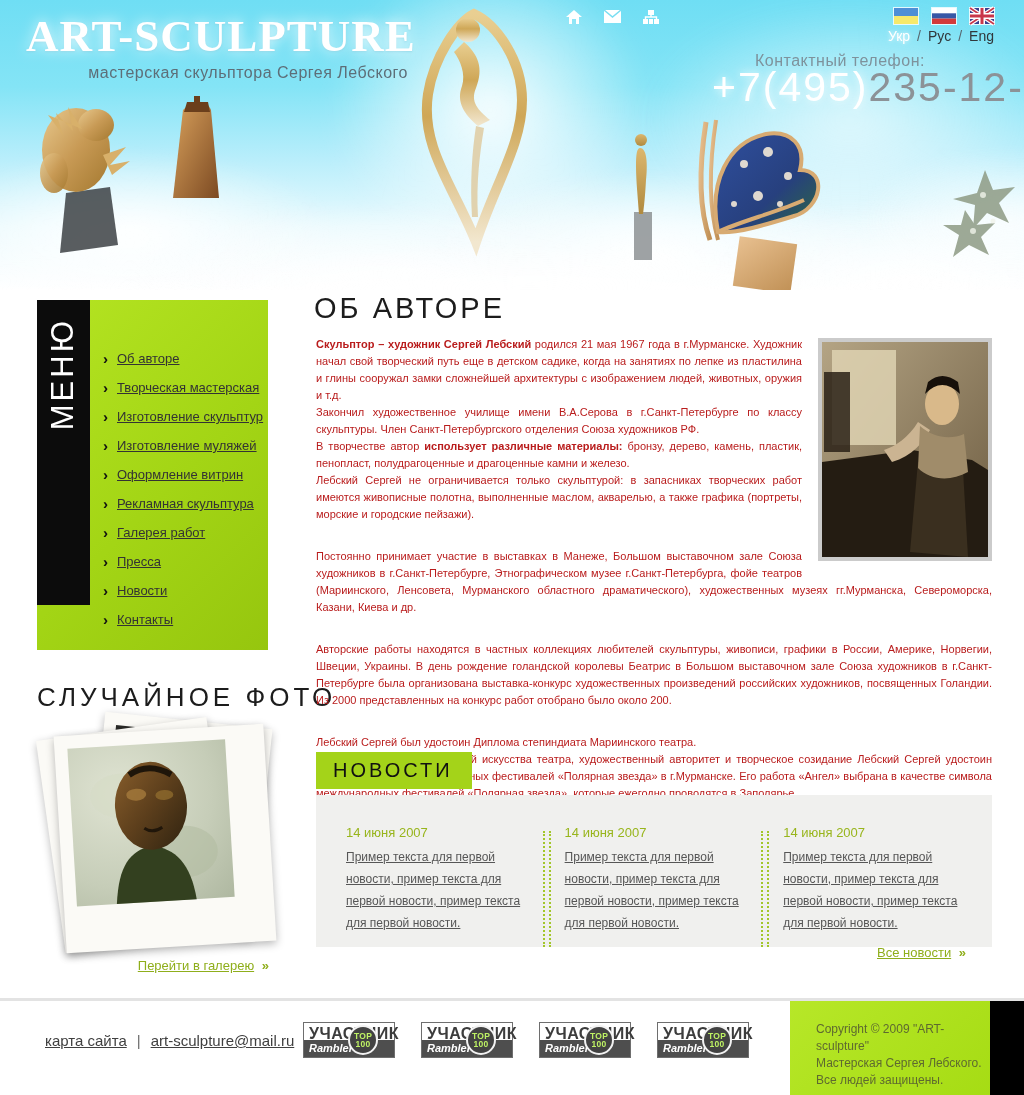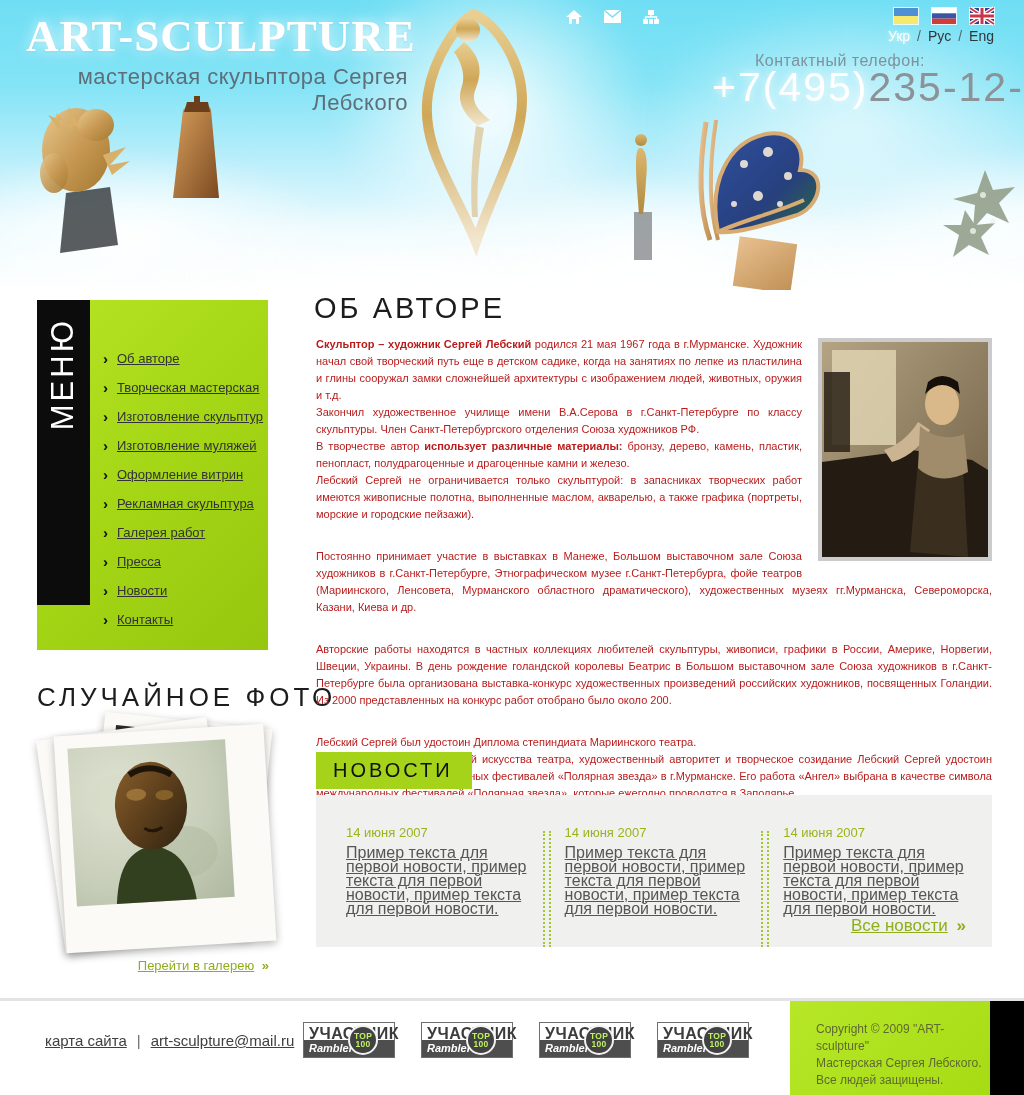--- a/index.html
+++ b/index.html
@@ -8,21 +8,21 @@
   .abs{position:absolute;}
 
   
   .header{left:0;top:0;width:1024px;height:290px;overflow:hidden;
     background:linear-gradient(180deg,#6fdef4 0%,#84e4f6 30%,#b9eefb 55%,#e8fafe 78%,#ffffff 100%);}
   .glow{border-radius:50%;filter:blur(14px);background:radial-gradient(closest-side,rgba(255,255,255,.95),rgba(255,255,255,0));}
   .cloud{position:absolute;border-radius:50%;filter:blur(7px);
     background:radial-gradient(closest-side,rgba(255,255,255,.97),rgba(255,255,255,0));}
   .logo{left:26px;top:10px;font-family:"Liberation Serif",serif;font-weight:bold;font-size:45px;
     color:#fff;letter-spacing:1px;text-shadow:0 0 14px rgba(255,255,255,.9),0 1px 2px rgba(120,200,220,.6);}
-  .logo-sub{left:28px;top:64px;width:380px;text-align:right;font-size:22px;color:#5d6e78;letter-spacing:.5px;}
+  .logo-sub{left:28px;top:64px;width:380px;text-align:right;font-size:16px;color:#5d6e78;letter-spacing:.5px;}
   .quick-icons{left:566px;top:10px;display:flex;gap:22px;}
   .quick-icons svg{display:block;}
   .flags{right:30px;top:8px;display:flex;gap:14px;align-items:center;}
   .flag{width:24px;height:16px;box-shadow:0 0 0 1px rgba(255,255,255,.8);display:block;}
   .langs{right:30px;top:28px;font-size:14px;color:#57656d;display:flex;gap:7px;}
   .langs .cur{color:#ffffff;text-shadow:0 0 4px rgba(255,255,255,.8);cursor:pointer;}
   .langs a{color:#30373b;text-decoration:none;cursor:pointer;}
   .phone-label{left:740px;top:52px;font-size:16px;color:#7e929c;letter-spacing:.5px;margin-left:15px;}
   .phone{left:712px;top:64px;font-size:41px;letter-spacing:2px;white-space:nowrap;}
   .phone .pfx{color:#ffffff;text-shadow:0 0 8px rgba(255,255,255,.8);}
@@ -60,24 +60,24 @@
   .author-photo{float:right;margin:2px 0 12px 16px;border:4px solid #cbcbcb;width:166px;height:215px;background:#7a6a50;}
   .author-photo svg{display:block;}
 
   
   .news-label{left:316px;top:752px;background:#a4d319;color:#111;font-size:20px;letter-spacing:3px;
     padding:7px 19px 7px 17px;}
   .news-box{left:316px;top:795px;width:676px;height:152px;background:#f0f0ee;box-sizing:border-box;
     display:flex;padding:30px 26px 14px 30px;}
   .news-col{width:192px;}
   .news-date{color:#98b51c;font-size:13px;margin-bottom:6px;}
-  .news-text{color:#565656;font-size:16px;line-height:14px;text-decoration:underline;cursor:pointer;display:block;}
+  .news-text{color:#565656;font-size:12px;line-height:22px;text-decoration:underline;cursor:pointer;display:block;}
   .news-sep{width:4px;height:116px;margin:6px 14px 0 14px;
     border-left:2px dotted #a3c62a;border-right:2px dotted #a3c62a;}
-  .all-news{text-align:right;font-size:17px;}
+  .all-news{text-align:right;margin-top:11px;font-size:13px;}
 
   
   .footer-divider{left:0;top:998px;width:1024px;height:3px;background:#e3e3e3;}
   .footer-links{left:45px;top:1032px;font-size:15px;color:#6b6b6b;display:flex;gap:10px;align-items:center;}
   .footer-links a{color:#3f3f3f;text-decoration:underline;cursor:pointer;}
   .badges{left:303px;top:1022px;display:flex;gap:26px;}
   .badge{width:92px;height:36px;border:1px solid #6e6e6e;background:#fff;position:relative;
     box-sizing:border-box;cursor:pointer;}
   .badge .t{position:absolute;left:5px;top:2px;font-size:16px;font-weight:bold;color:#3c3c3c;letter-spacing:.5px;}
   .badge .b{position:absolute;left:0;bottom:0;width:100%;height:17px;background:#4e4e4e;}

